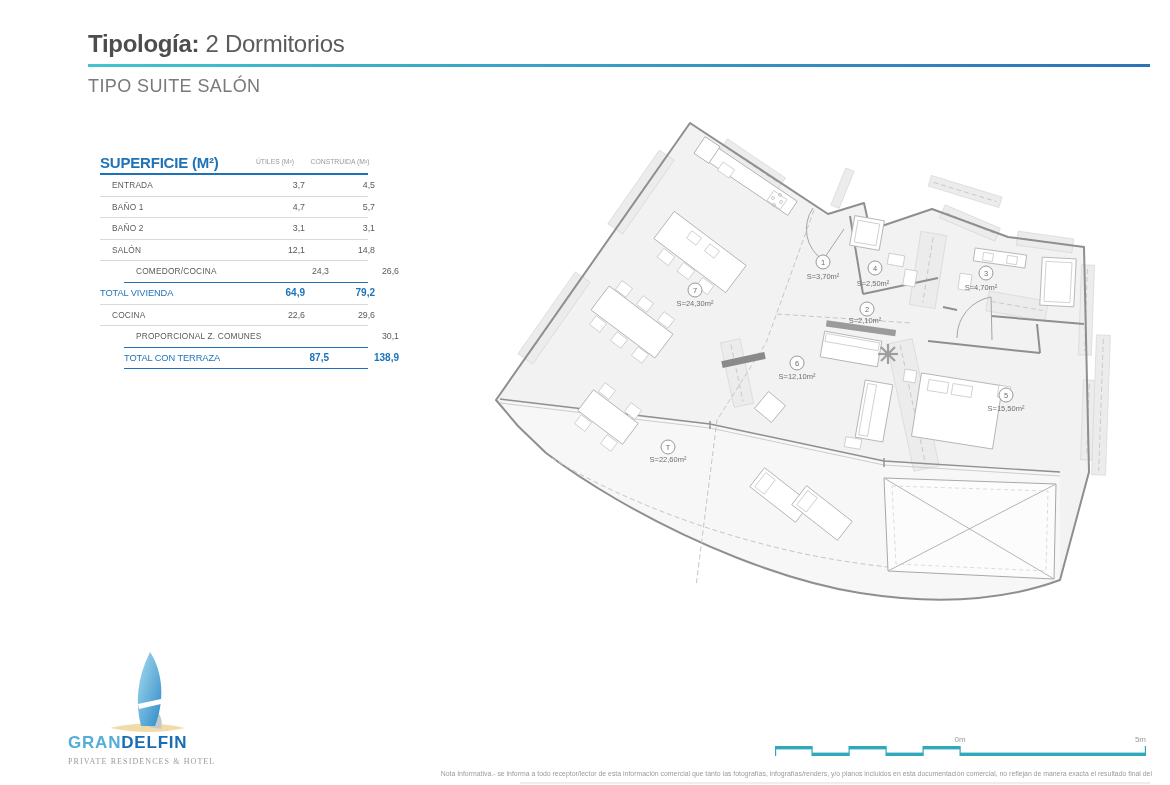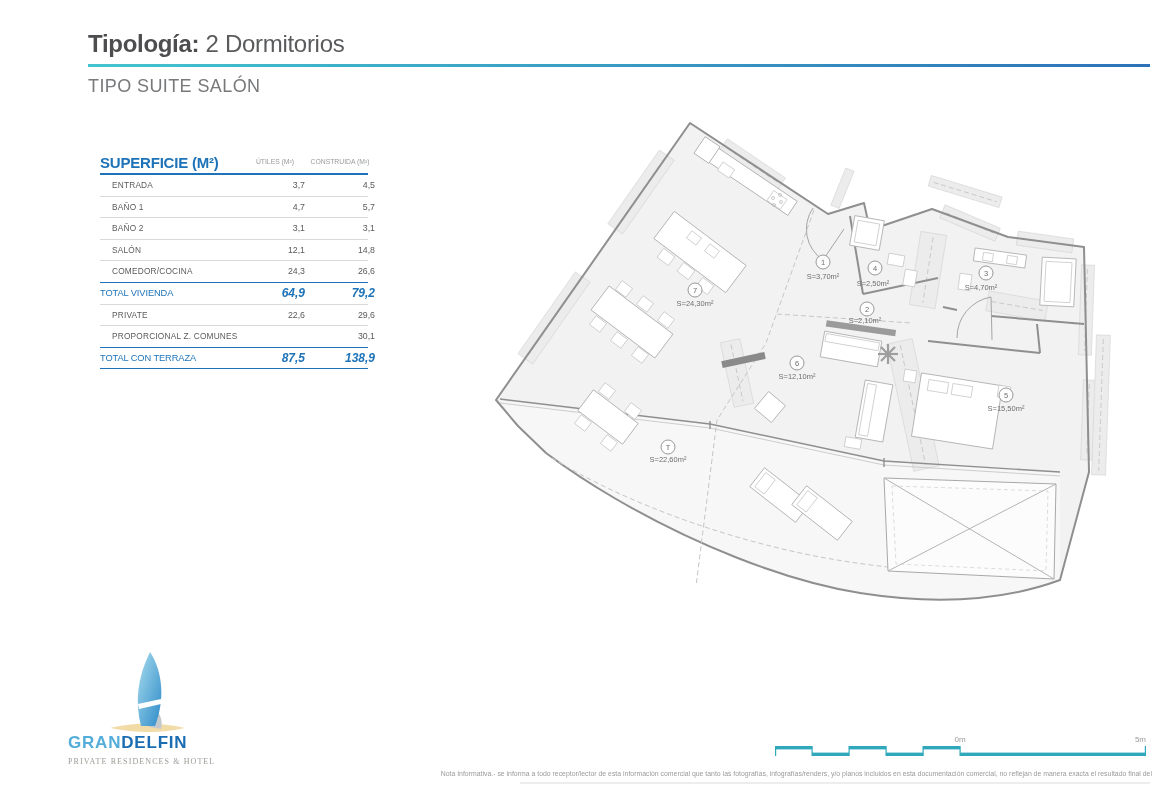--- a/index.html
+++ b/index.html
@@ -15,27 +15,27 @@
 
   
   #table{left:100px;top:150px;width:268px;}
   .thead{position:relative;height:23px;border-bottom:2px solid #1e73b8;}
   .ttitle{position:absolute;left:0;top:4px;font-size:15px;font-weight:700;color:#1e73b8;letter-spacing:-0.2px;}
   .tcol{position:absolute;top:8px;font-size:6.8px;color:#97999b;text-align:center;}
   .c1{left:145px;width:60px;}
   .c2{left:205px;width:70px;}
   .trow{position:relative;height:20.6px;line-height:20.6px;}
   .bb-gray{border-bottom:1px solid #d9d9d9;}
-  .bb-blue{border-bottom:1.2px solid #1e73b8;}
+  .bb-blue{border-bottom:1.2px solid #1e73b8;margin-left:24px;}
   .tlabel{position:absolute;left:12px;font-size:8.3px;color:#595a5c;letter-spacing:0.2px;white-space:nowrap;}
   .tval{position:absolute;font-size:8.8px;color:#595a5c;text-align:right;}
   .tval.v1{left:145px;width:60px;}
   .tval.v2{left:205px;width:70px;}
   .total .tlabel{left:0;font-size:9.3px;font-weight:400;color:#1e73b8;letter-spacing:-0.1px;}
-  .total .tval{font-size:12px;font-weight:700;color:#1e73b8;font-style:italic;}
+  .total .tval{font-size:10px;font-weight:700;color:#1e73b8;}
 
   
   .wall{fill:none;stroke:#8f8f8f;stroke-width:2;stroke-linejoin:round;}
   .wallthin{fill:none;stroke:#8f8f8f;stroke-width:1.4;}
   .glass{fill:none;stroke:#c2c2c2;stroke-width:0.8;}
   .furn{fill:#ffffff;stroke:#b3b3b3;stroke-width:0.9;}
   .furn2{fill:#ffffff;stroke:#c2c2c2;stroke-width:0.7;}
   .band{fill:#ececec;stroke:#cccccc;stroke-width:0.5;}
   .bandline{fill:none;stroke:#bdbdbd;stroke-width:0.7;stroke-dasharray:5,3;}
   .dash{fill:none;stroke:#c6c6c6;stroke-width:1;stroke-dasharray:5,3;}
@@ -96,21 +96,21 @@
       <span class="tlabel">COMEDOR/COCINA</span>
       <span class="tval v1">24,3</span>
       <span class="tval v2">26,6</span>
     </div>
   <div class="trow total bb-gray">
       <span class="tlabel">TOTAL VIVIENDA</span>
       <span class="tval v1">64,9</span>
       <span class="tval v2">79,2</span>
     </div>
   <div class="trow bb-gray">
-      <span class="tlabel">PRIVATE</span>
+      <span class="tlabel">COCINA</span>
       <span class="tval v1">22,6</span>
       <span class="tval v2">29,6</span>
     </div>
   <div class="trow bb-blue">
       <span class="tlabel">PROPORCIONAL Z. COMUNES</span>
       <span class="tval v1"></span>
       <span class="tval v2">30,1</span>
     </div>
   <div class="trow total bb-blue">
       <span class="tlabel">TOTAL CON TERRAZA</span>

